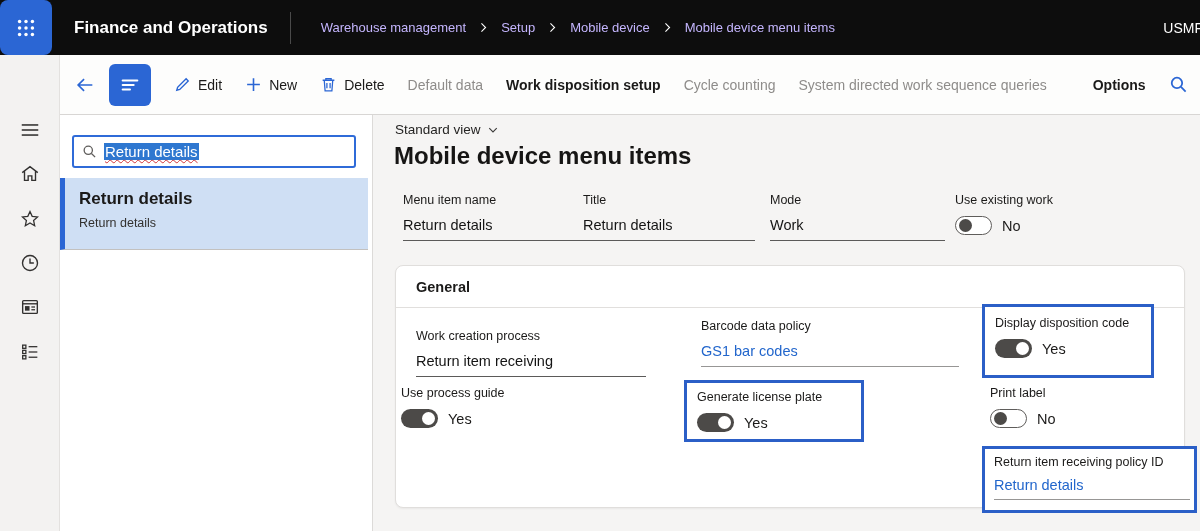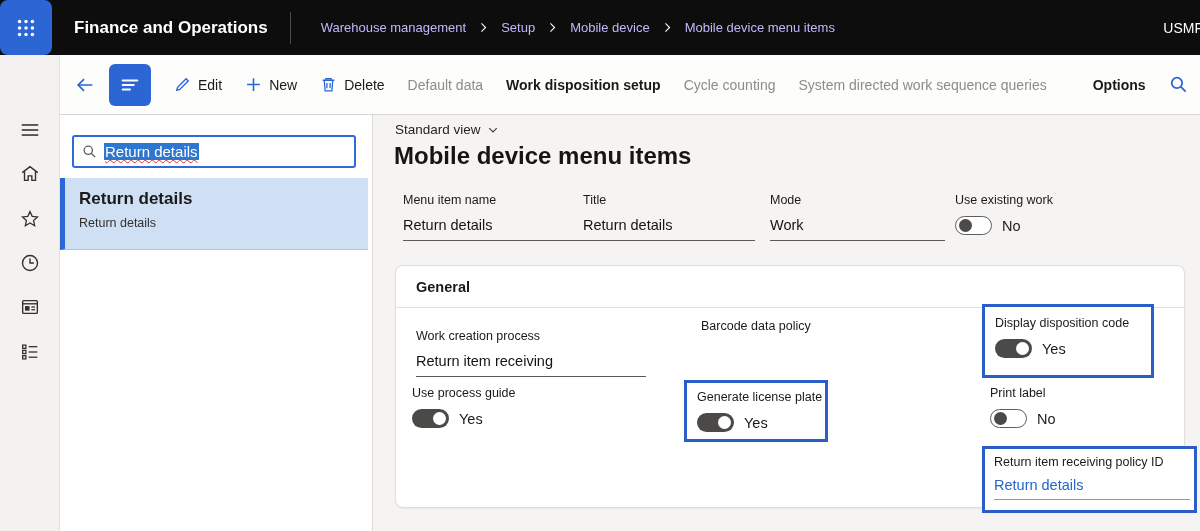--- a/index.html
+++ b/index.html
@@ -267,39 +267,40 @@
         <span>General</span>
       </div>
 
       <div class="cfield" style="left:20px; top:53px; width:230px;margin-top:10px;">
         <div class="flabel">Work creation process</div>
         <div class="fvalue u-dark">Return item receiving</div>
       </div>
 
       <div class="cfield" style="left:305px; top:53px; width:258px;">
         <div class="flabel">Barcode data policy</div>
+        <div class="fvalue u-gray"><span class="link">GS1 bar codes</span></div>
       </div>
 
       <div class="callout" style="left:586px; top:38px; width:172px; height:74px; padding:9px 10px;">
         <div class="flabel">Display disposition code</div>
         <div class="toggle-row">
           <span class="tg tg-on"></span>
           <span class="tg-label">Yes</span>
         </div>
       </div>
 
-      <div class="cfield" style="left:16px; top:120px;">
+      <div class="cfield" style="left:5px; top:120px;">
         <div class="flabel">Use process guide</div>
         <div class="toggle-row">
           <span class="tg tg-on"></span>
           <span class="tg-label">Yes</span>
         </div>
       </div>
 
-      <div class="callout" style="left:288px; top:114px; width:144px; height:62px; padding:7px 10px;">
+      <div class="callout" style="left:288px; top:114px; width:180px; height:62px; padding:7px 10px;">
         <div class="flabel">Generate license plate</div>
         <div class="toggle-row">
           <span class="tg tg-on"></span>
           <span class="tg-label">Yes</span>
         </div>
       </div>
 
       <div class="cfield" style="left:594px; top:120px;">
         <div class="flabel">Print label</div>
         <div class="toggle-row">

